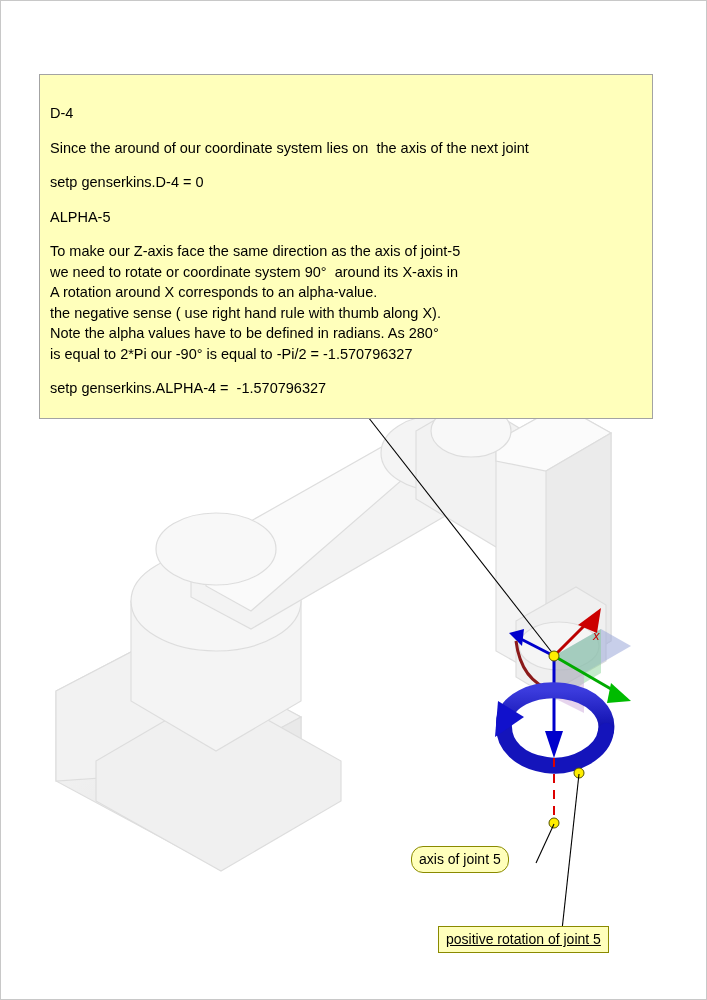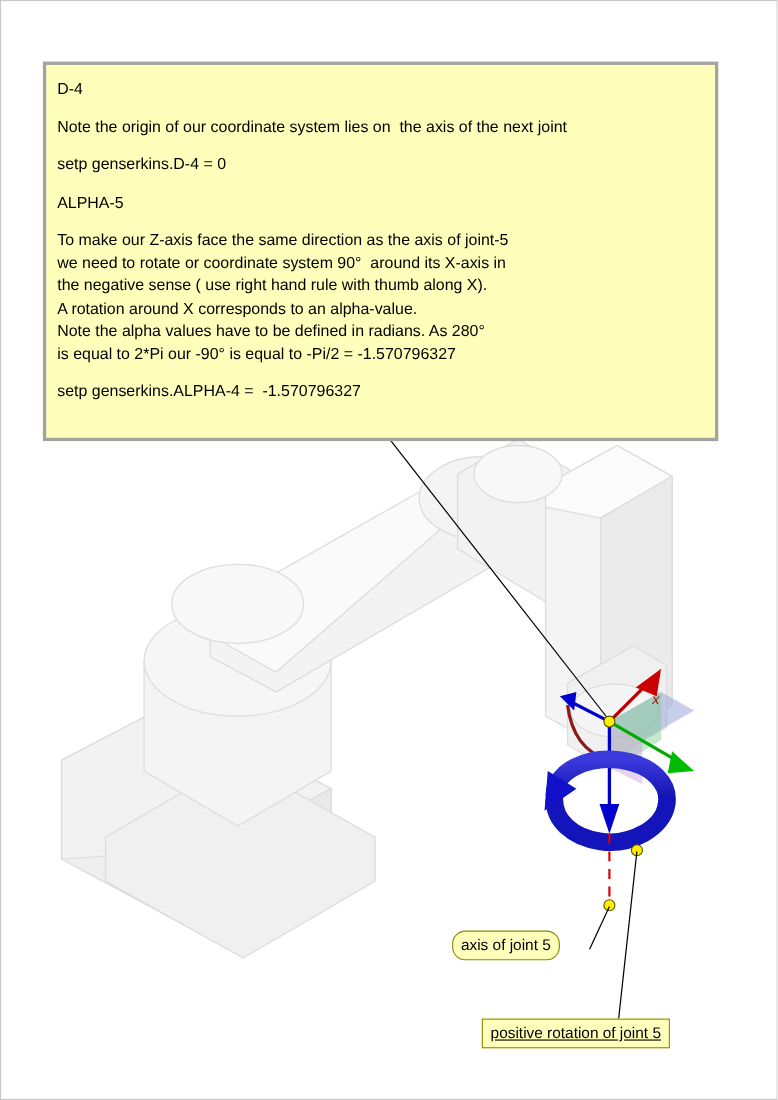--- a/index.html
+++ b/index.html
@@ -22,27 +22,27 @@
     background: #ffffff;
     border: 1px solid #c8c8c8;
     box-sizing: border-box;
     overflow: hidden;
   }
 
   
   .note-box {
     position: absolute;
     left: 38px;
-    top: 55px;
+    top: 73px;
     width: 614px;
     height: 345px;
     background: #ffffbb;
-    border: 3px solid #a3a3a3;
+    border: 1px solid #a3a3a3;
     box-sizing: border-box;
-    padding: 12px 10px 10px 10px;
+    padding: 28px 10px 10px 10px;
   }
   .note-line {
     font-size: 14.5px;
     line-height: 20.5px;
     color: #000000;
     white-space: pre;
   }
   .note-gap {
     height: 14px;
   }
@@ -157,30 +157,30 @@
     <line x1="553" y1="757" x2="553" y2="822" stroke="#dd0000" stroke-width="2" stroke-dasharray="9,7"></line>
     <circle cx="553" cy="822" r="5" fill="#ffee00" stroke="#555500" stroke-width="1"></circle>
 
     <line x1="553" y1="823" x2="535" y2="862" stroke="#000000" stroke-width="1.1"></line>
     <line x1="578" y1="773" x2="560" y2="938" stroke="#000000" stroke-width="1.1"></line>
   </svg>
 
   <div class="note-box">
     <div class="note-line">D-4</div>
     <div class="note-gap"></div>
-    <div class="note-line">Note the origin of our coordinate system lies on  the axis of the next joint</div>
+    <div class="note-line">Since the around of our coordinate system lies on  the axis of the next joint</div>
     <div class="note-gap"></div>
     <div class="note-line">setp genserkins.D-4 = 0</div>
     <div class="note-gap"></div>
     <div class="note-line">ALPHA-5</div>
     <div class="note-gap"></div>
     <div class="note-line">To make our Z-axis face the same direction as the axis of joint-5</div>
     <div class="note-line">we need to rotate or coordinate system 90°  around its X-axis in</div>
+    <div class="note-line">A rotation around X corresponds to an alpha-value.</div>
     <div class="note-line">the negative sense ( use right hand rule with thumb along X).</div>
-    <div class="note-line">A rotation around X corresponds to an alpha-value.</div>
     <div class="note-line">Note the alpha values have to be defined in radians. As 280°</div>
     <div class="note-line">is equal to 2*Pi our -90° is equal to -Pi/2 = -1.570796327</div>
     <div class="note-gap"></div>
     <div class="note-line">setp genserkins.ALPHA-4 =  -1.570796327</div>
   </div>
 
   <div class="callout" id="callout-axis5">axis of joint 5</div>
 
   <div class="callout" id="callout-rot5">positive rotation of joint 5</div>
 

